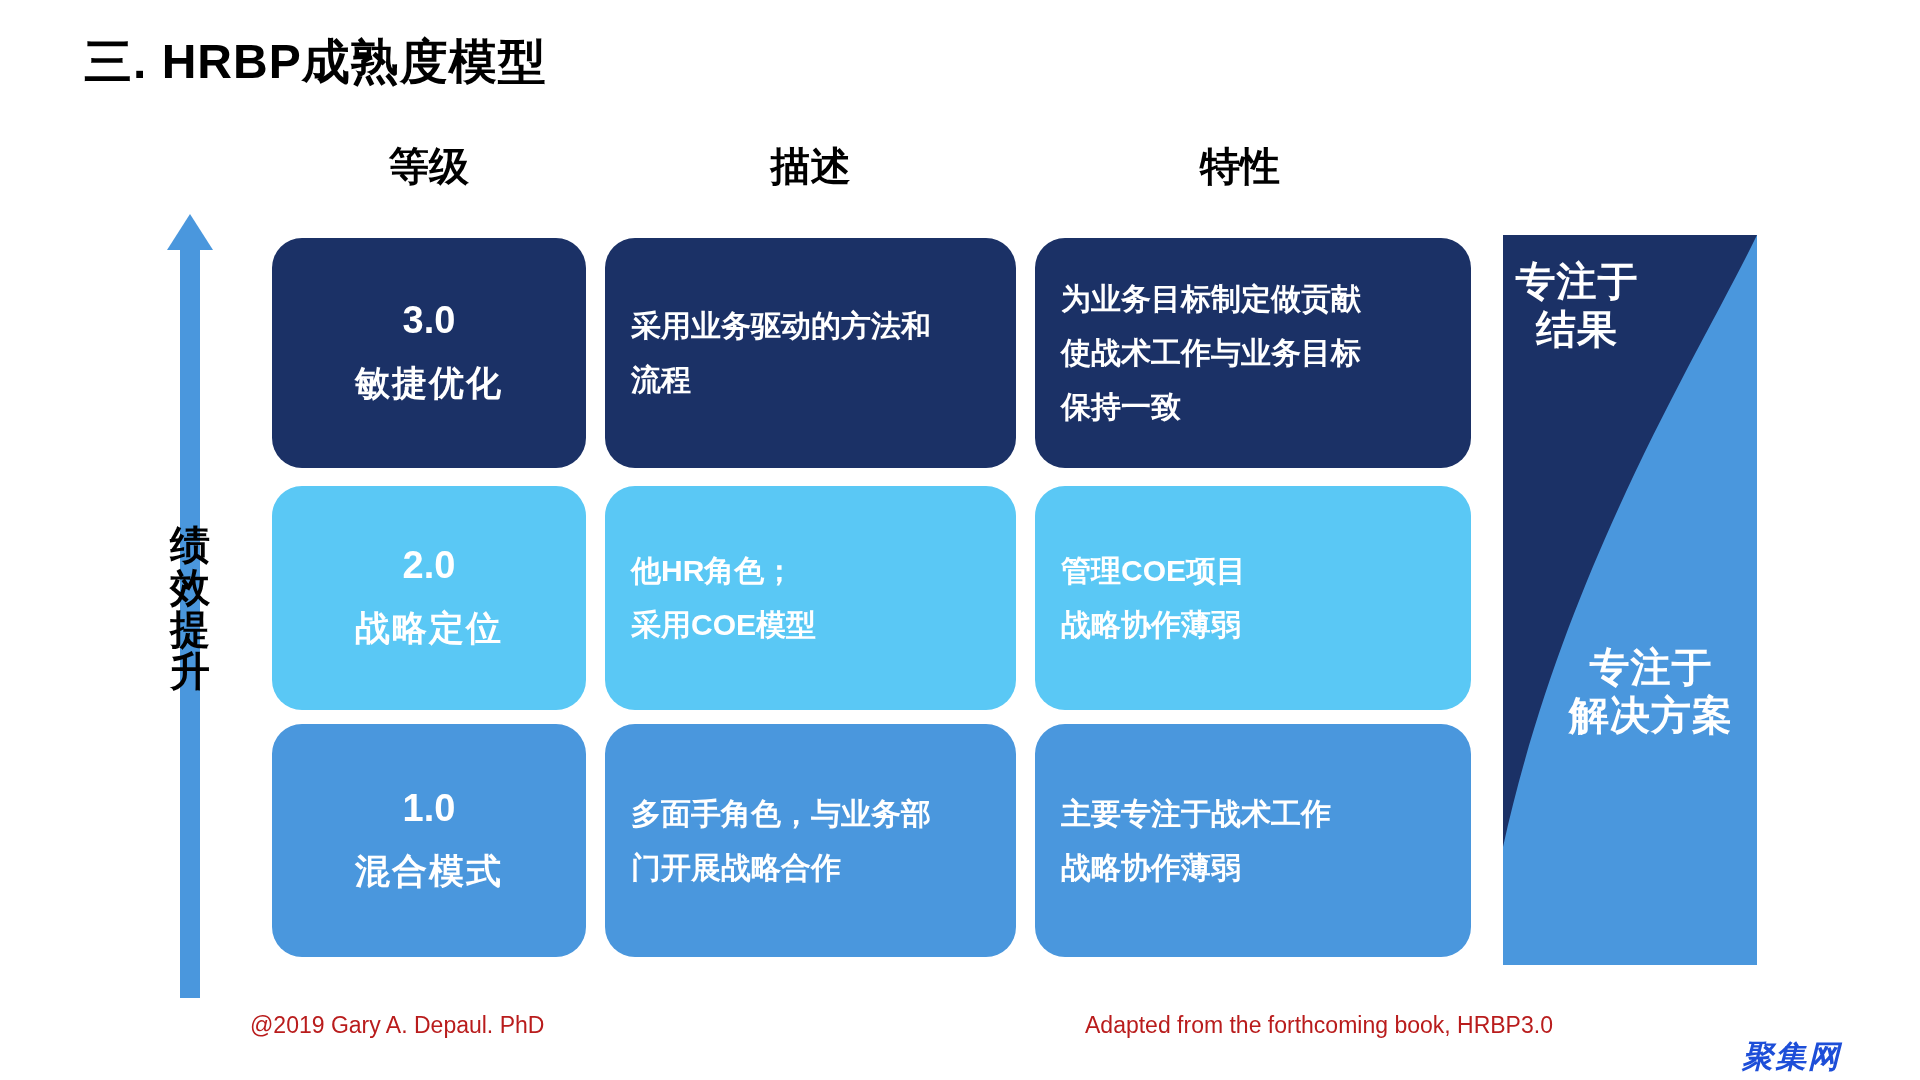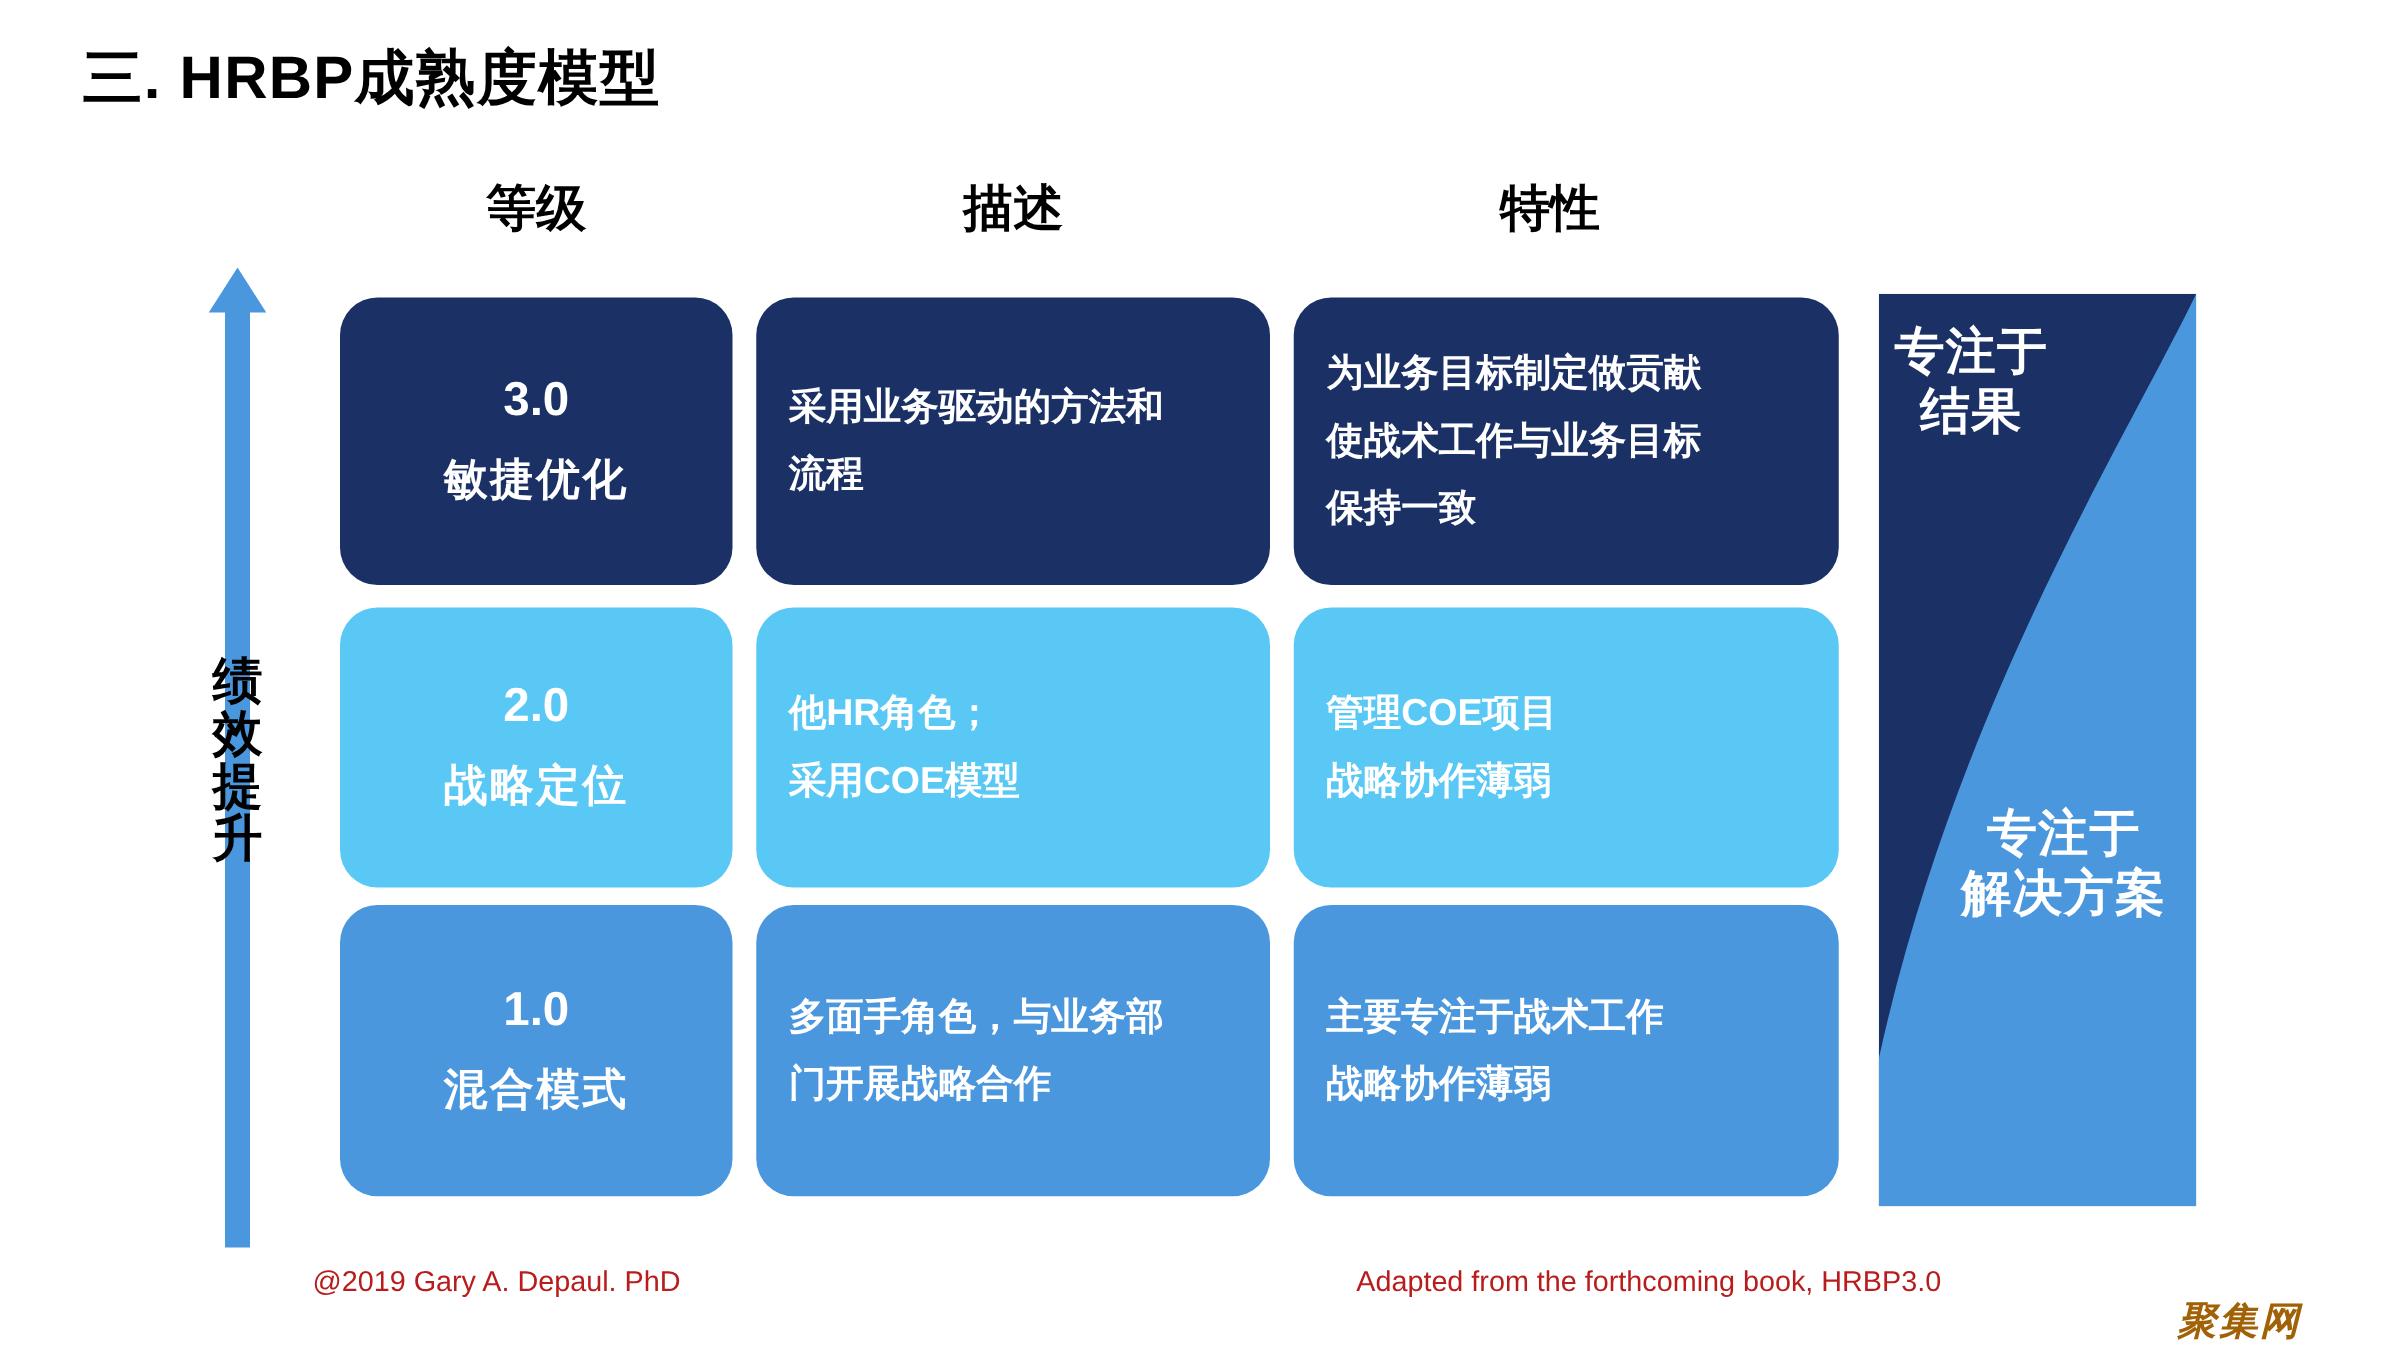--- a/index.html
+++ b/index.html
@@ -5,21 +5,21 @@
   html,body{margin:0;padding:0;}
   body{
     width:1920px;height:1080px;position:relative;overflow:hidden;
     background:#ffffff;
     font-family:"Liberation Sans","DejaVu Sans",sans-serif;
     color:#000;
   }
   .abs{position:absolute;}
   
   .page-title{
-    left:66px;top:30px;font-size:48px;font-weight:bold;color:#000;
+    left:84px;top:30px;font-size:48px;font-weight:bold;color:#000;
     letter-spacing:1px;white-space:nowrap;
   }
   
   .col-header{
     top:138px;height:56px;font-size:40px;font-weight:bold;color:#000;
     display:flex;align-items:center;justify-content:center;
   }
   .col-header.c1{left:272px;width:314px;}
   .col-header.c2{left:605px;width:411px;}
   .col-header.c3{left:1035px;width:410px;}
@@ -135,13 +135,13 @@
     <div>结果</div>
   </div>
   <div class="panel-label bottom">
     <div>专注于</div>
     <div>解决方案</div>
   </div>
 </div>
 
 <div class="abs footer-note left">@2019 Gary A. Depaul. PhD</div>
 <div class="abs footer-note right">Adapted from the forthcoming book, HRBP3.0</div>
-<div class="abs watermark" style="color: #a16207;">聚集网</div>
+<div class="abs watermark" style="color: #1d4ed8;">聚集网</div>
 
 </body></html>

